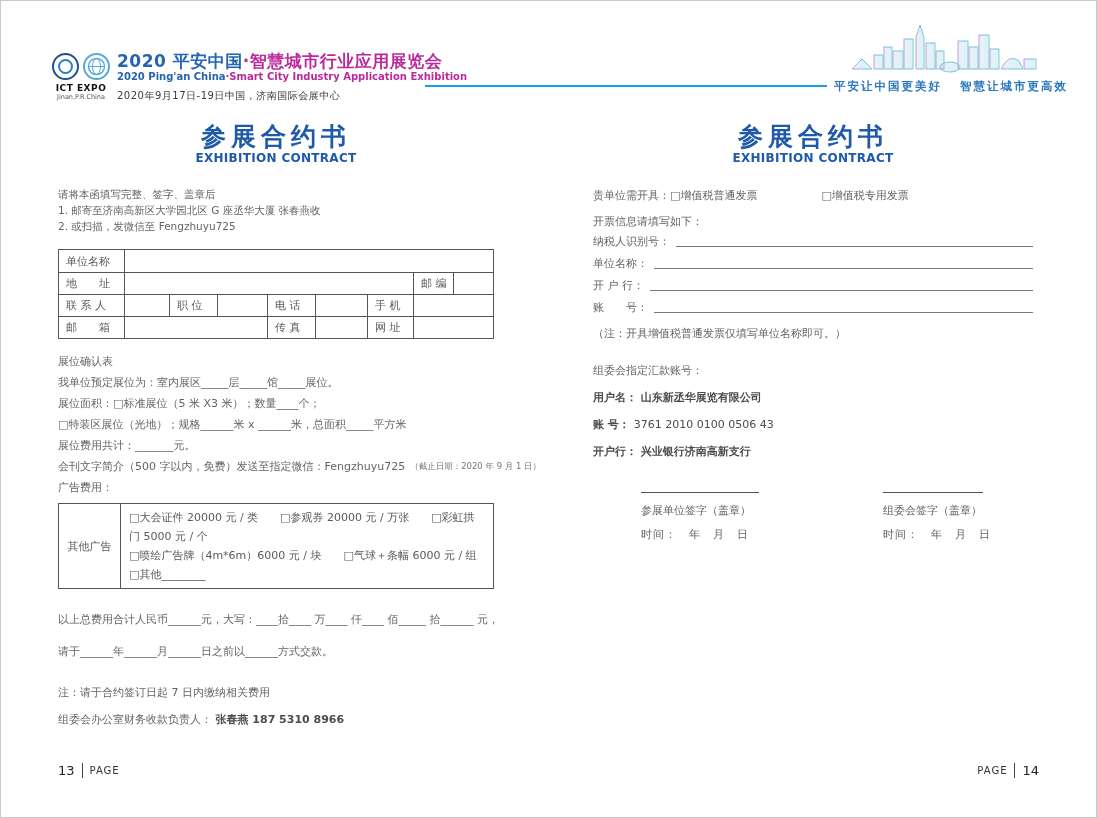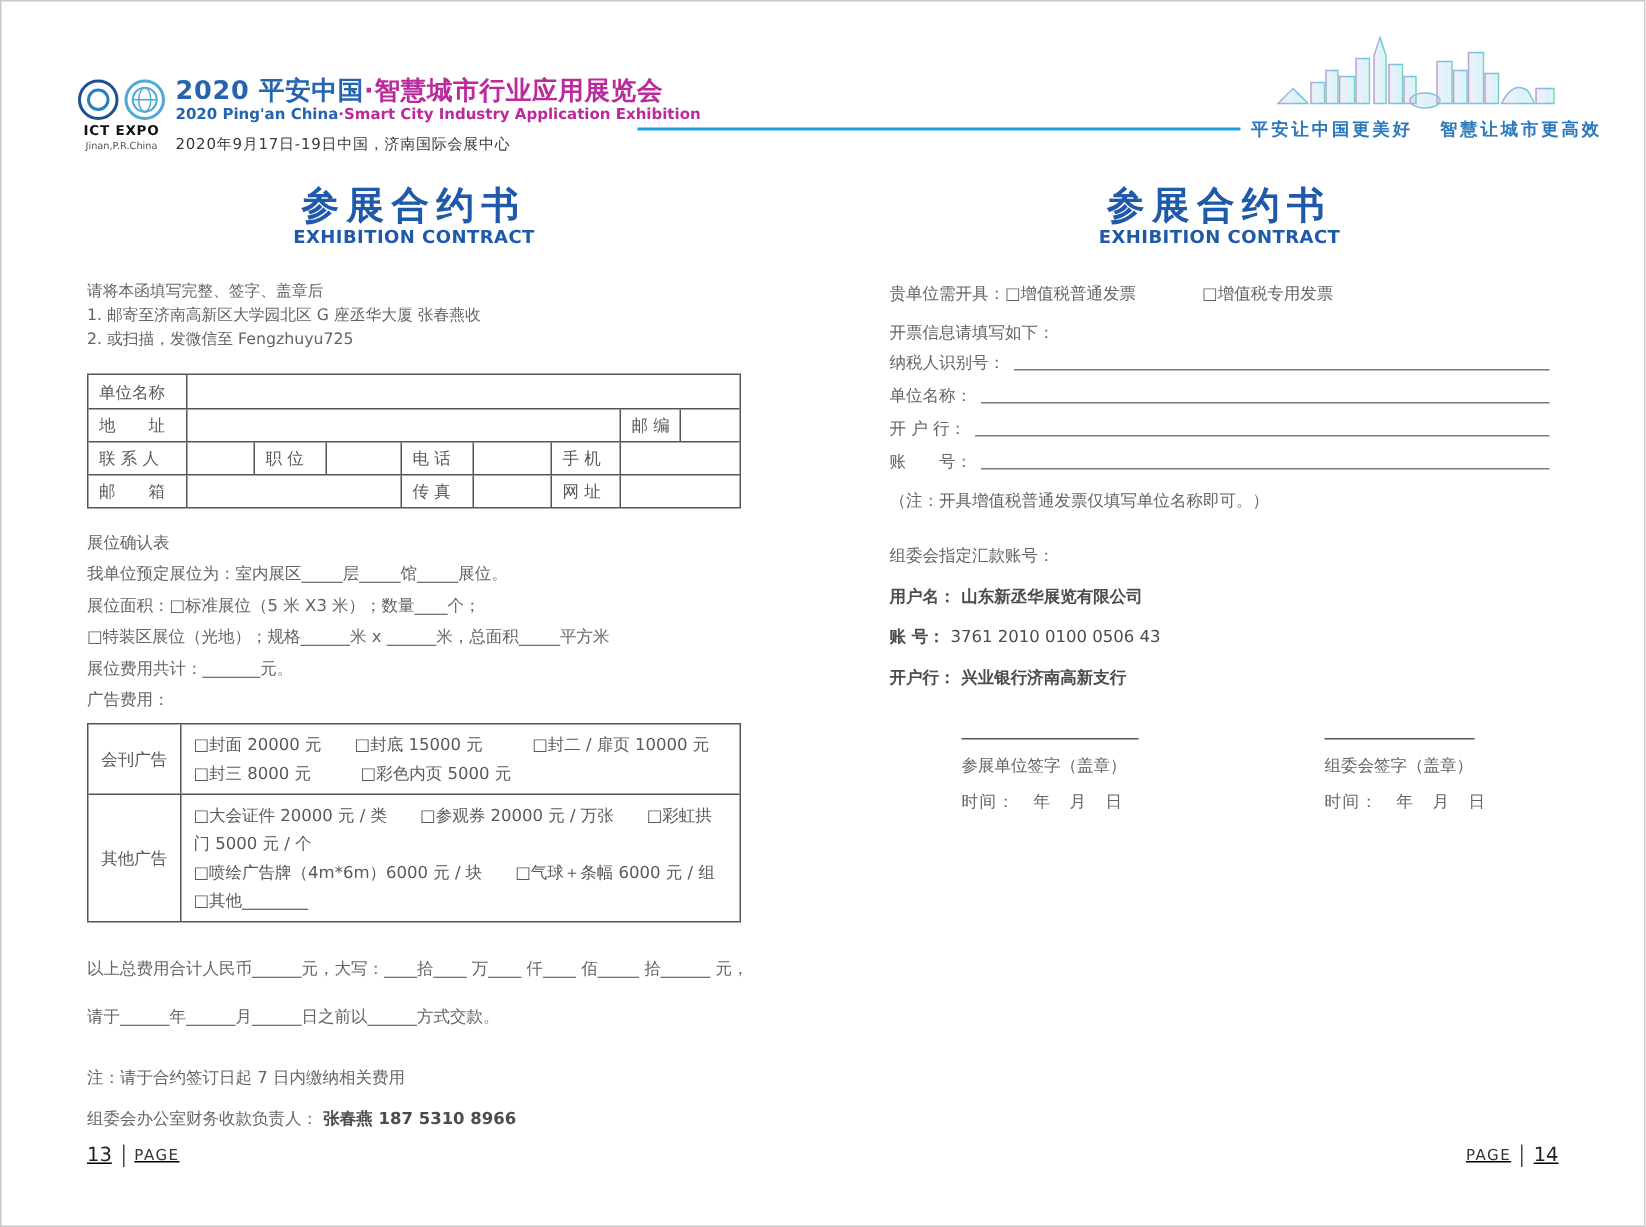--- a/index.html
+++ b/index.html
@@ -65,40 +65,40 @@
 
   .totals { margin-top:23px; font-size:11px; color:#646464; }
   .totals .t1 { white-space:nowrap; }
   .totals .t2 { margin-top:17px; }
   .totals .t3 { margin-top:26px; }
   .totals .t4 { margin-top:12px; }
   .bold-val { font-weight:bold; color:#4c4c4c; }
 
   
   .inv-options { margin-top:22px; font-size:11px; color:#646464; display:flex; }
-  .inv-options .opt2 { margin-left:44px;text-align:right; }
+  .inv-options .opt2 { margin-left:64px;text-align:right; }
   .inv-title { margin-top:11px; font-size:11px; color:#646464; }
   .field-line { display:flex; align-items:flex-end; height:22px; font-size:11px; color:#646464; }
   .field-label { white-space:nowrap; padding-bottom:2px; }
   .fill { flex:1; border-bottom:1px solid #7a7a7a; margin:0 0 4px 6px; }
   .inv-note { margin-top:9px; font-size:11px; color:#646464; }
 
   .remit { margin-top:22px; font-size:11px; color:#646464; }
   .remit .r-title { margin-bottom:12px; }
   .remit .r-line { margin-top:12px; font-weight:bold; color:#4c4c4c; }
   .remit .r-line .normal { font-weight:normal; color:#4c4c4c; }
 
   .sigs { margin-top:33px; display:flex; justify-content:space-between;
           padding-left:48px; padding-right:42px; font-size:11px; color:#646464; }
   .sig-rule1 { width:118px; border-top:1.5px solid #555; margin-bottom:10px; }
   .sig-rule2 { width:100px; border-top:1.5px solid #555; margin-bottom:10px; }
   .sig-time { margin-top:9px; letter-spacing:1px; }
 
   
-  .footer { position:absolute; top:762px; display:flex; align-items:center; gap:7px;text-decoration:underline; }
+  .footer { position:absolute; top:762px; display:flex; align-items:center; gap:7px; }
   .footer.fl { left:57px; }
   .footer.fr { right:57px; }
   .f-num { font-size:13px; color:#222; }
   .f-bar { width:1px; height:15px; background:#444; }
   .f-page { font-size:10px; color:#333; letter-spacing:1px; }
 </style>
 </head>
 <body>
 
 <div class="canvas">
@@ -206,31 +206,28 @@
         <div class="ccell" style="flex:1"></div>
       </div>
     </div>
 
     <div class="booth">
       <div class="bline">展位确认表</div>
       <div class="bline">我单位预定展位为：室内展区_____层_____馆_____展位。</div>
       <div class="bline">展位面积：□标准展位（5 米 X3 米）；数量____个；</div>
       <div class="bline">□特装区展位（光地）；规格______米 x ______米，总面积_____平方米</div>
       <div class="bline">展位费用共计：_______元。</div>
+      <div class="bline">
+        <span>会刊文字简介（500 字以内，免费）发送至指定微信：Fengzhuyu725</span>
+        <span class="small-note">（截止日期：2020 年 9 月 1 日）</span>
+      </div>
       <div class="bline">广告费用：</div>
     </div>
 
     <div class="adtable">
-      <div class="adrow">
-        <div class="adlabel">会刊广告</div>
-        <div class="adcontent">
-          <div>□封面 20000 元　　□封底 15000 元　　　□封二 / 扉页 10000 元</div>
-          <div>□封三 8000 元　　　□彩色内页 5000 元</div>
-        </div>
-      </div>
       <div class="adrow">
         <div class="adlabel">其他广告</div>
         <div class="adcontent">
           <div>□大会证件 20000 元 / 类　　□参观券 20000 元 / 万张　　□彩虹拱门 5000 元 / 个</div>
           <div>□喷绘广告牌（4m*6m）6000 元 / 块　　□气球＋条幅 6000 元 / 组</div>
           <div>□其他________</div>
         </div>
       </div>
     </div>
 

